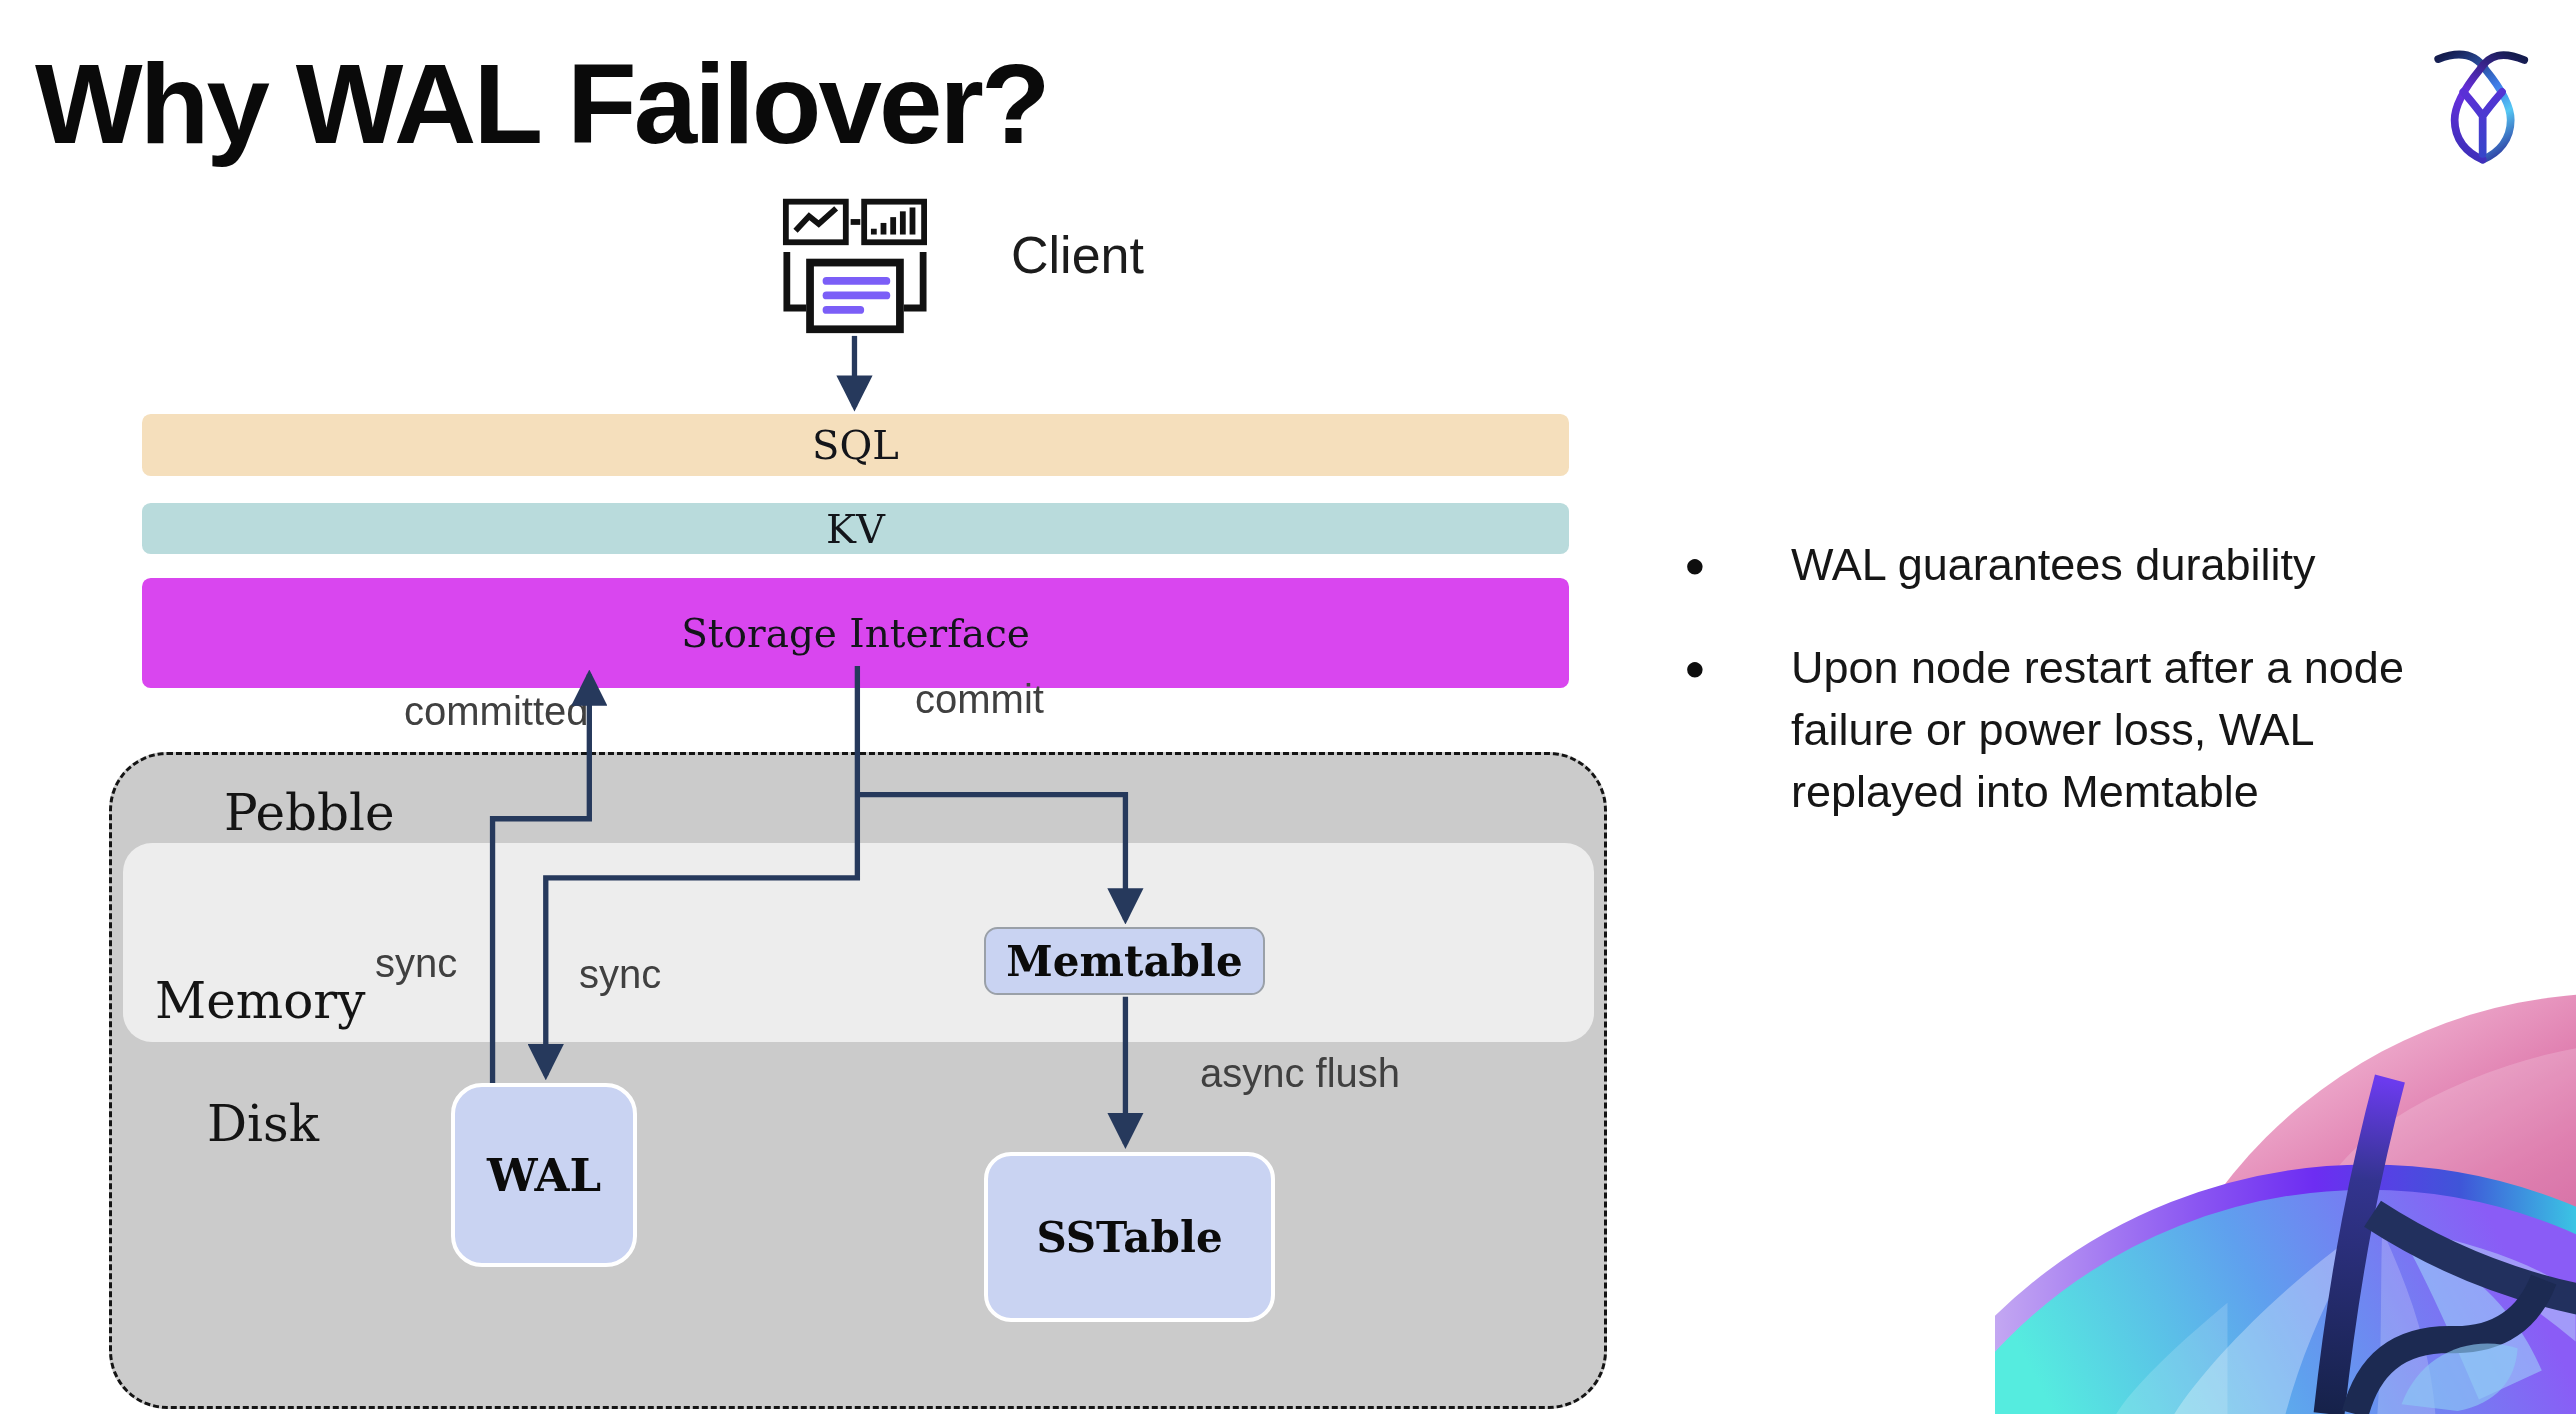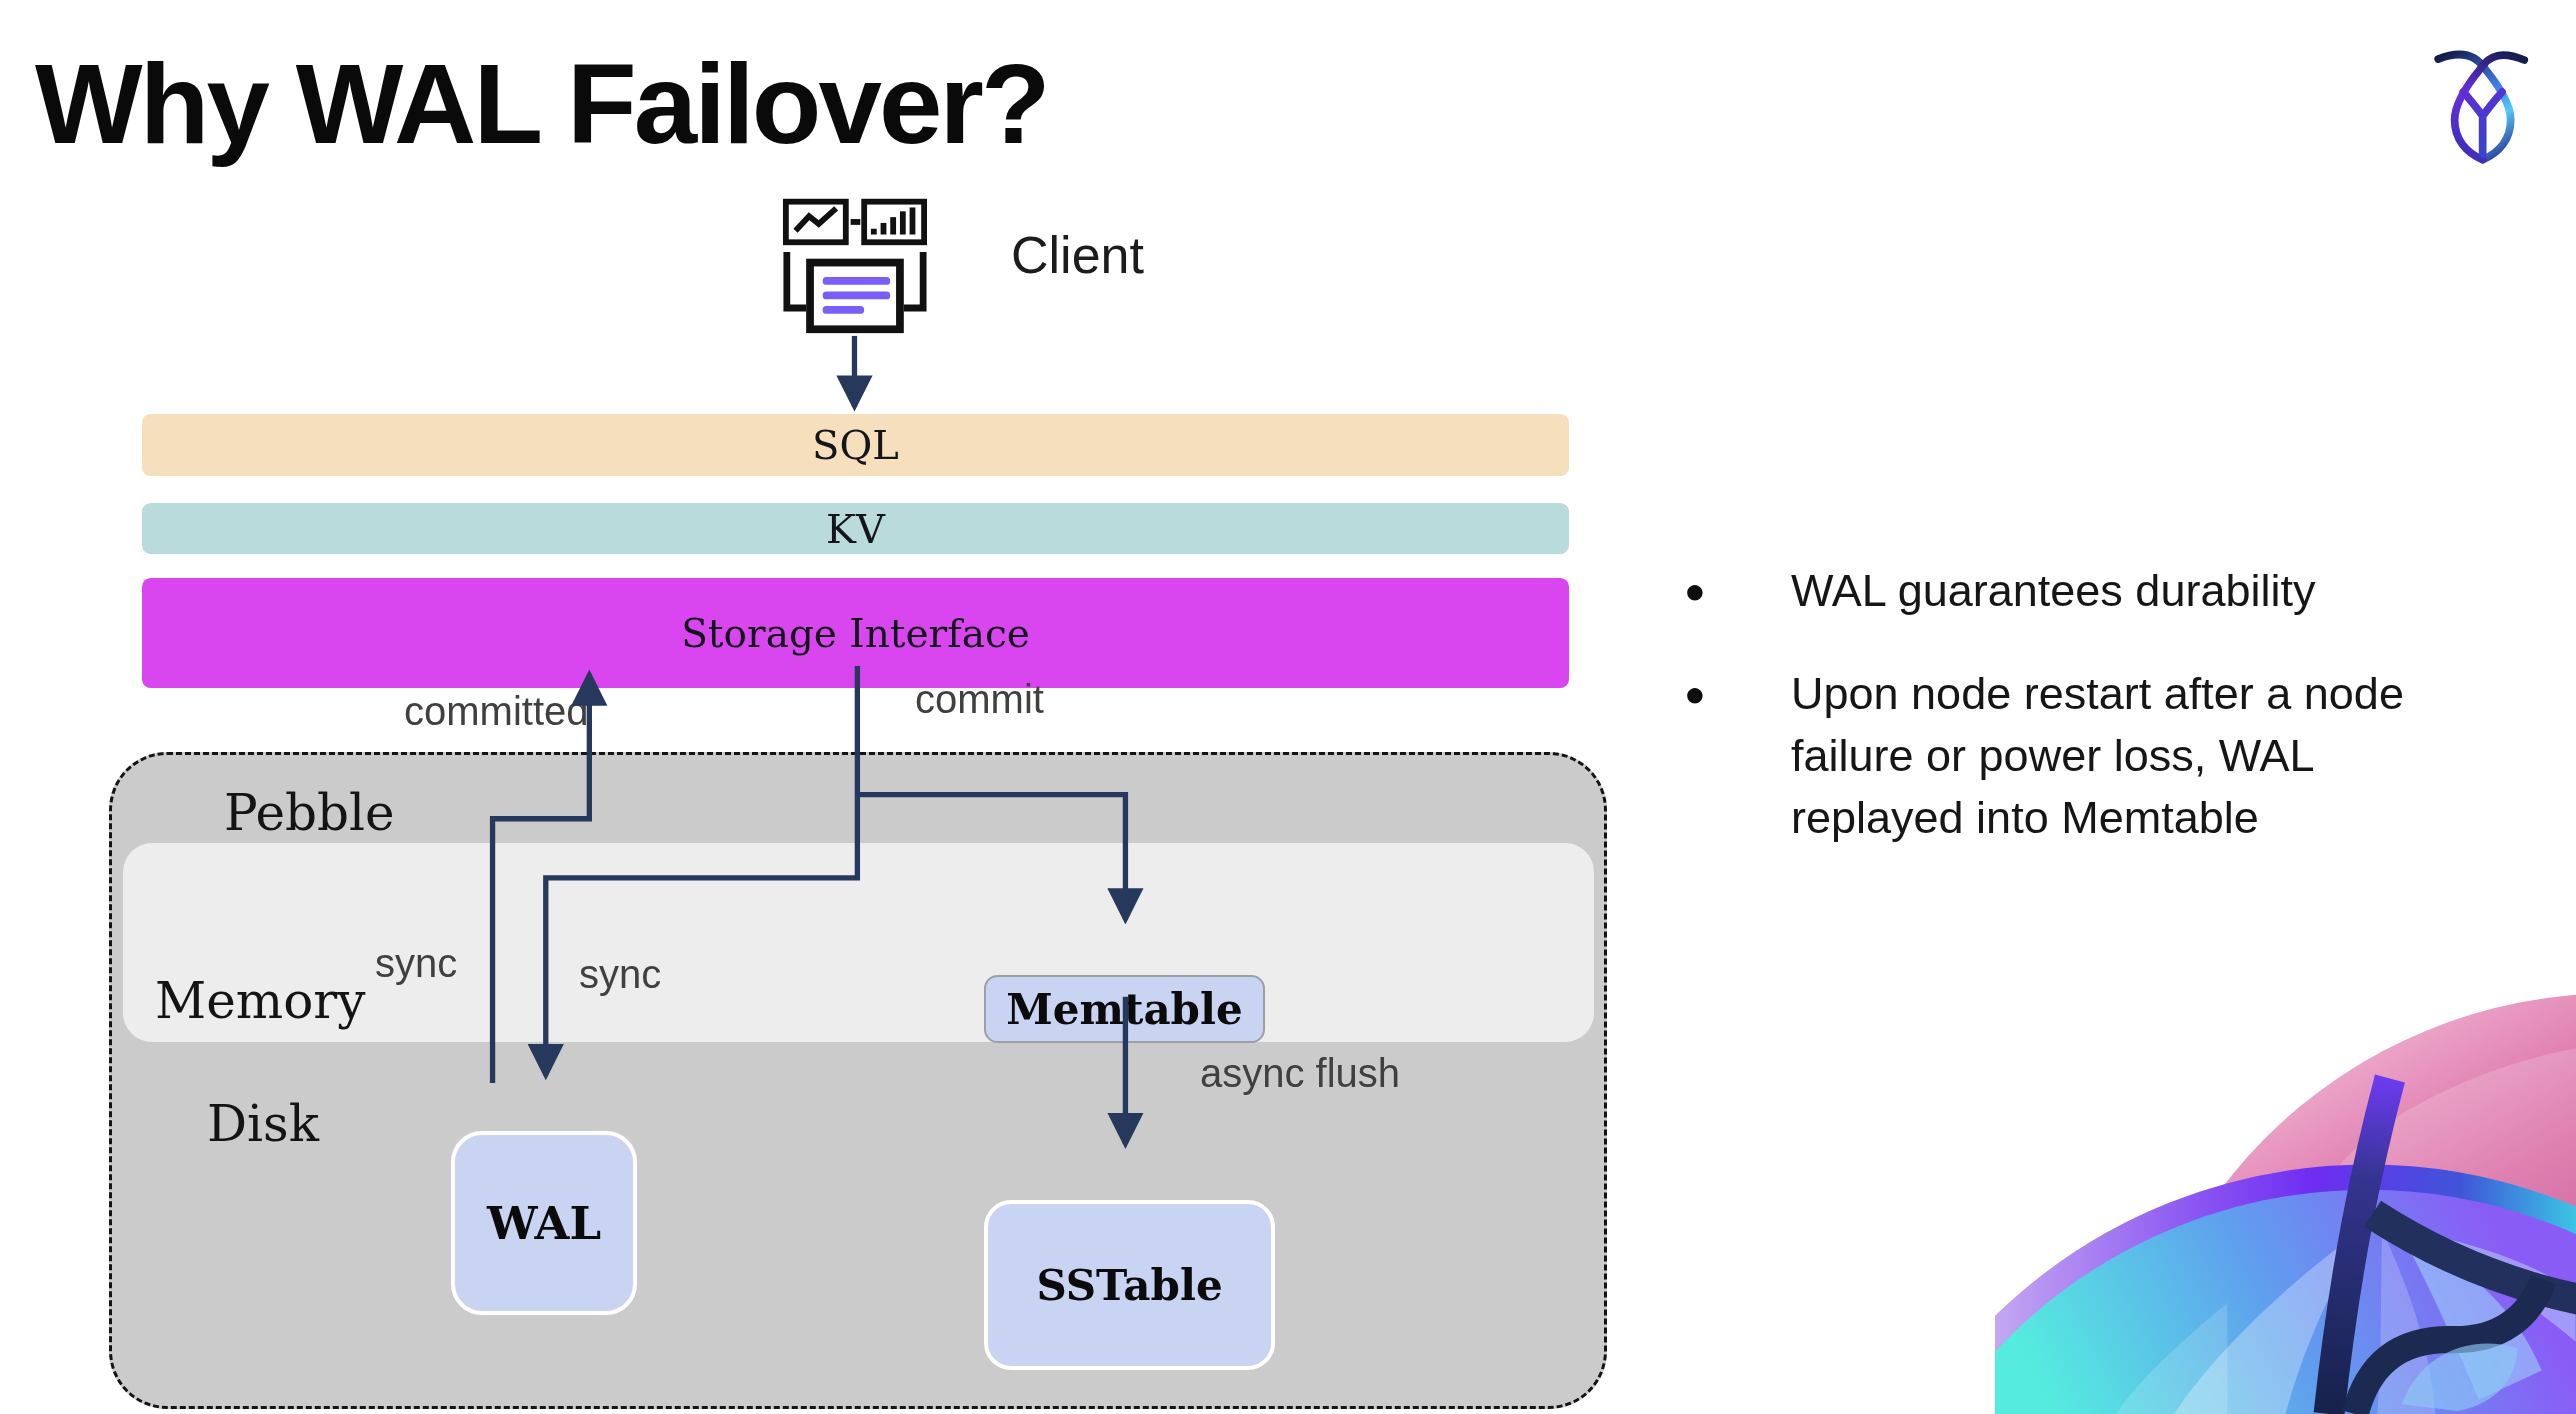--- a/index.html
+++ b/index.html
@@ -74,34 +74,34 @@
   .node-sstable {
     left:984px; top:1152px; width:291px; height:170px;
     border:4.8px solid #ffffff; border-radius:27px; font-size:42px;
   }
 
   
   .edges { left:0; top:0; width:2576px; height:1415px; pointer-events:none; z-index:40; }
 
   
   .bullets { left:1684px; top:534px; width:842px; }
-  .bullet-item { display:flex; align-items:flex-start; margin-bottom:41px;margin-top:26px; }
+  .bullet-item { display:flex; align-items:flex-start; margin-bottom:41px; }
   .bullet-item .dot::before { content:"●"; }
   .bullet-item .dot {
     font-size:36px; line-height:62px; color:#0e0e0e; width:41px; flex:0 0 41px;
   }
   .bullet-text {
     margin-left:66px; width:668px;
     font-size:45px; line-height:62px; color:#161616;
   }
 
   
   .corner-art { left:1995px; top:974px; width:581px; height:440px; z-index:1; }
 
-  .z20 { z-index:20; } .z25 { z-index:25; } .z30 { z-index:30;margin-top:48px; }
+  .z20 { z-index:20; } .z25 { z-index:25; } .z30 { z-index:30; }
   .z10 { z-index:10; } .z12 { z-index:12; }
 </style>
 </head>
 <body>
 
 <div class="slide">
 
   <div class="abs title">Why WAL Failover?</div>
 
   <svg class="abs logo" viewBox="0 0 160 150">

